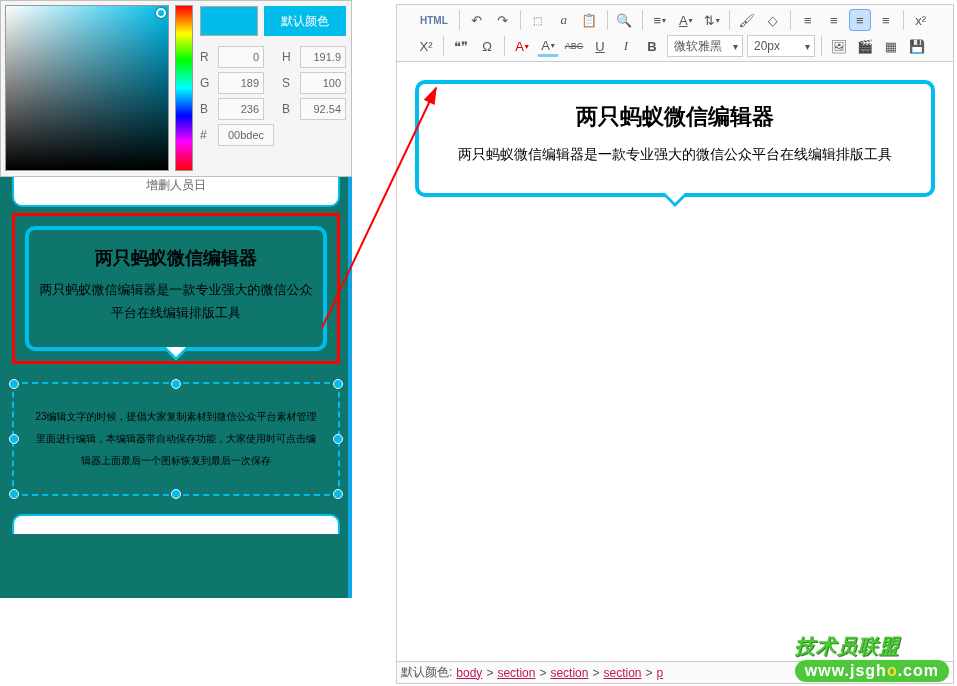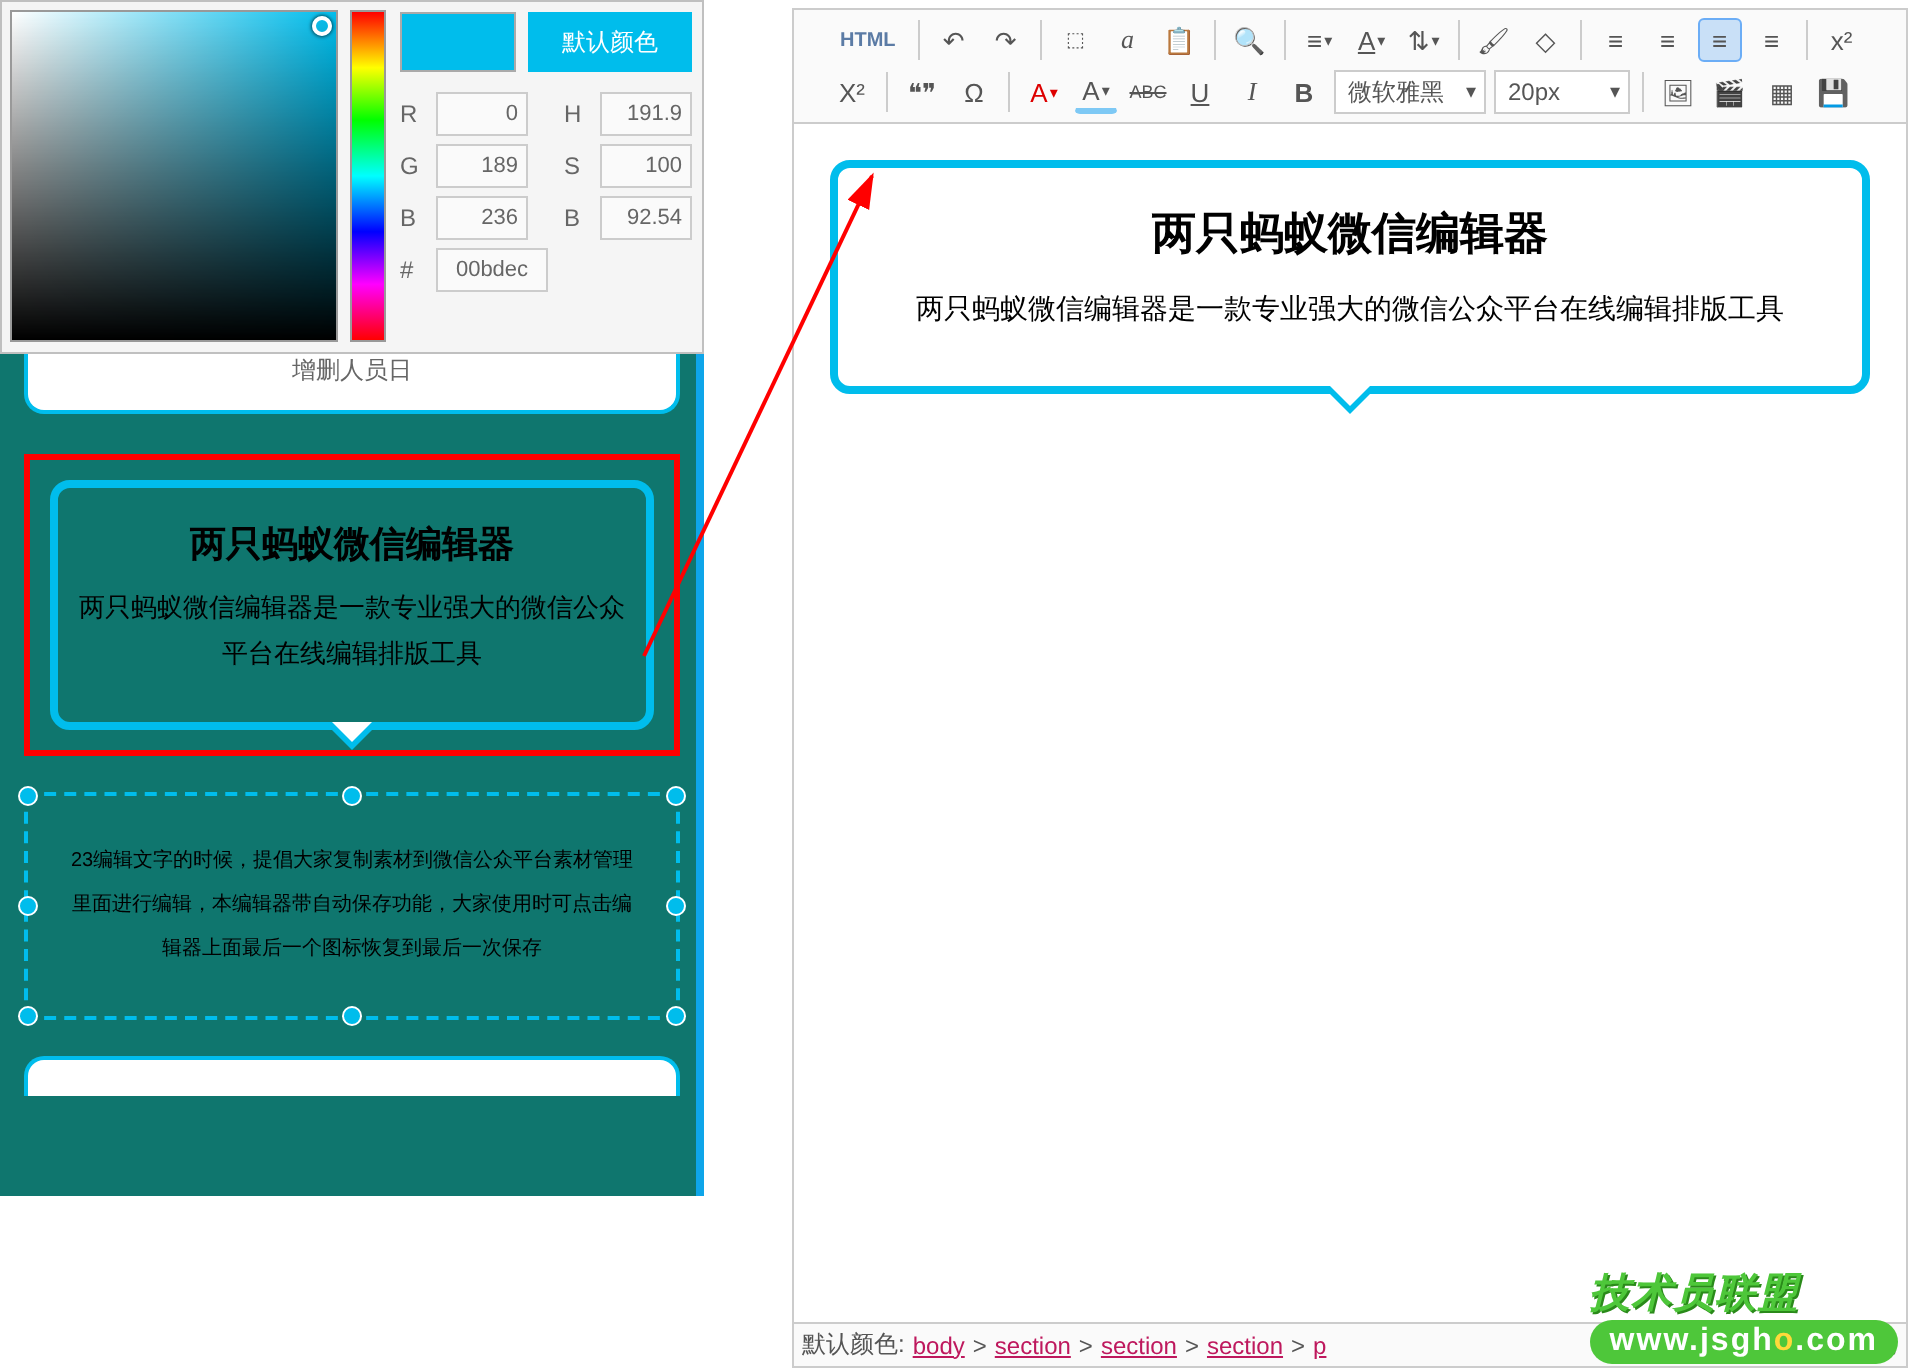--- a/index.html
+++ b/index.html
@@ -20,21 +20,21 @@
 .cp-row { display:flex; align-items:center; gap:4px; }
 .cp-row label { width:14px; font-size:12px; color:#666; }
 .cp-row input { width:46px; height:22px; border:1px solid #ccc; background:#fafafa; font-size:11px; padding:0 4px; text-align:right; color:#666; }
 .hex-row input { width:56px; text-align:center; }
 
 .templates-scroll { position:absolute; left:0; top:177px; width:352px; height:509px; overflow-y:scroll; overflow-x:hidden; padding:8px 12px; }
 .templates-scroll::-webkit-scrollbar { width:16px; }
 .templates-scroll::-webkit-scrollbar-track { background:#f0f0f0; border-left:1px solid #ddd; }
 .templates-scroll::-webkit-scrollbar-thumb { background:#c0c0c0; border:1px solid #aaa; }
 
-.tpl-box { border:2px solid #00bdec; border-radius:10px; padding:16px; margin-bottom:20px; position:relative; background:#fff; }
+.tpl-box { border:2px solid #00bdec; border-radius:10px; padding:16px; margin-bottom:6px; position:relative; background:#fff; }
 .tpl-box.cutoff { border-top:none; border-radius:0 0 10px 10px; margin-top:-8px; height:30px; padding:0; }
 .tpl-selected { border:3px solid #ff0000; padding:10px; margin-bottom:18px; }
 .tpl-inner { border:4px solid #00bdec; border-radius:10px; padding:16px 10px 22px 10px; text-align:center; position:relative; }
 .tpl-inner h3 { font-size:18px; font-weight:bold; margin-bottom:8px; }
 .tpl-inner p { font-size:13px; line-height:1.8; }
 .pointer-down { position:absolute; bottom:-14px; left:50%; transform:translateX(-50%); width:0; height:0; border-left:14px solid transparent; border-right:14px solid transparent; border-top:14px solid #00bdec; }
 .pointer-down::after { content:""; position:absolute; left:-10px; top:-14px; width:0; height:0; border-left:10px solid transparent; border-right:10px solid transparent; border-top:10px solid #fff; }
 
 .tpl-dashed { border:2px dashed #00bdec; padding:22px 18px; margin-bottom:18px; position:relative; text-align:center; font-size:10px; line-height:2.2; }
 .handle { position:absolute; width:10px; height:10px; background:#00bdec; border:1px solid #fff; border-radius:50%; }

